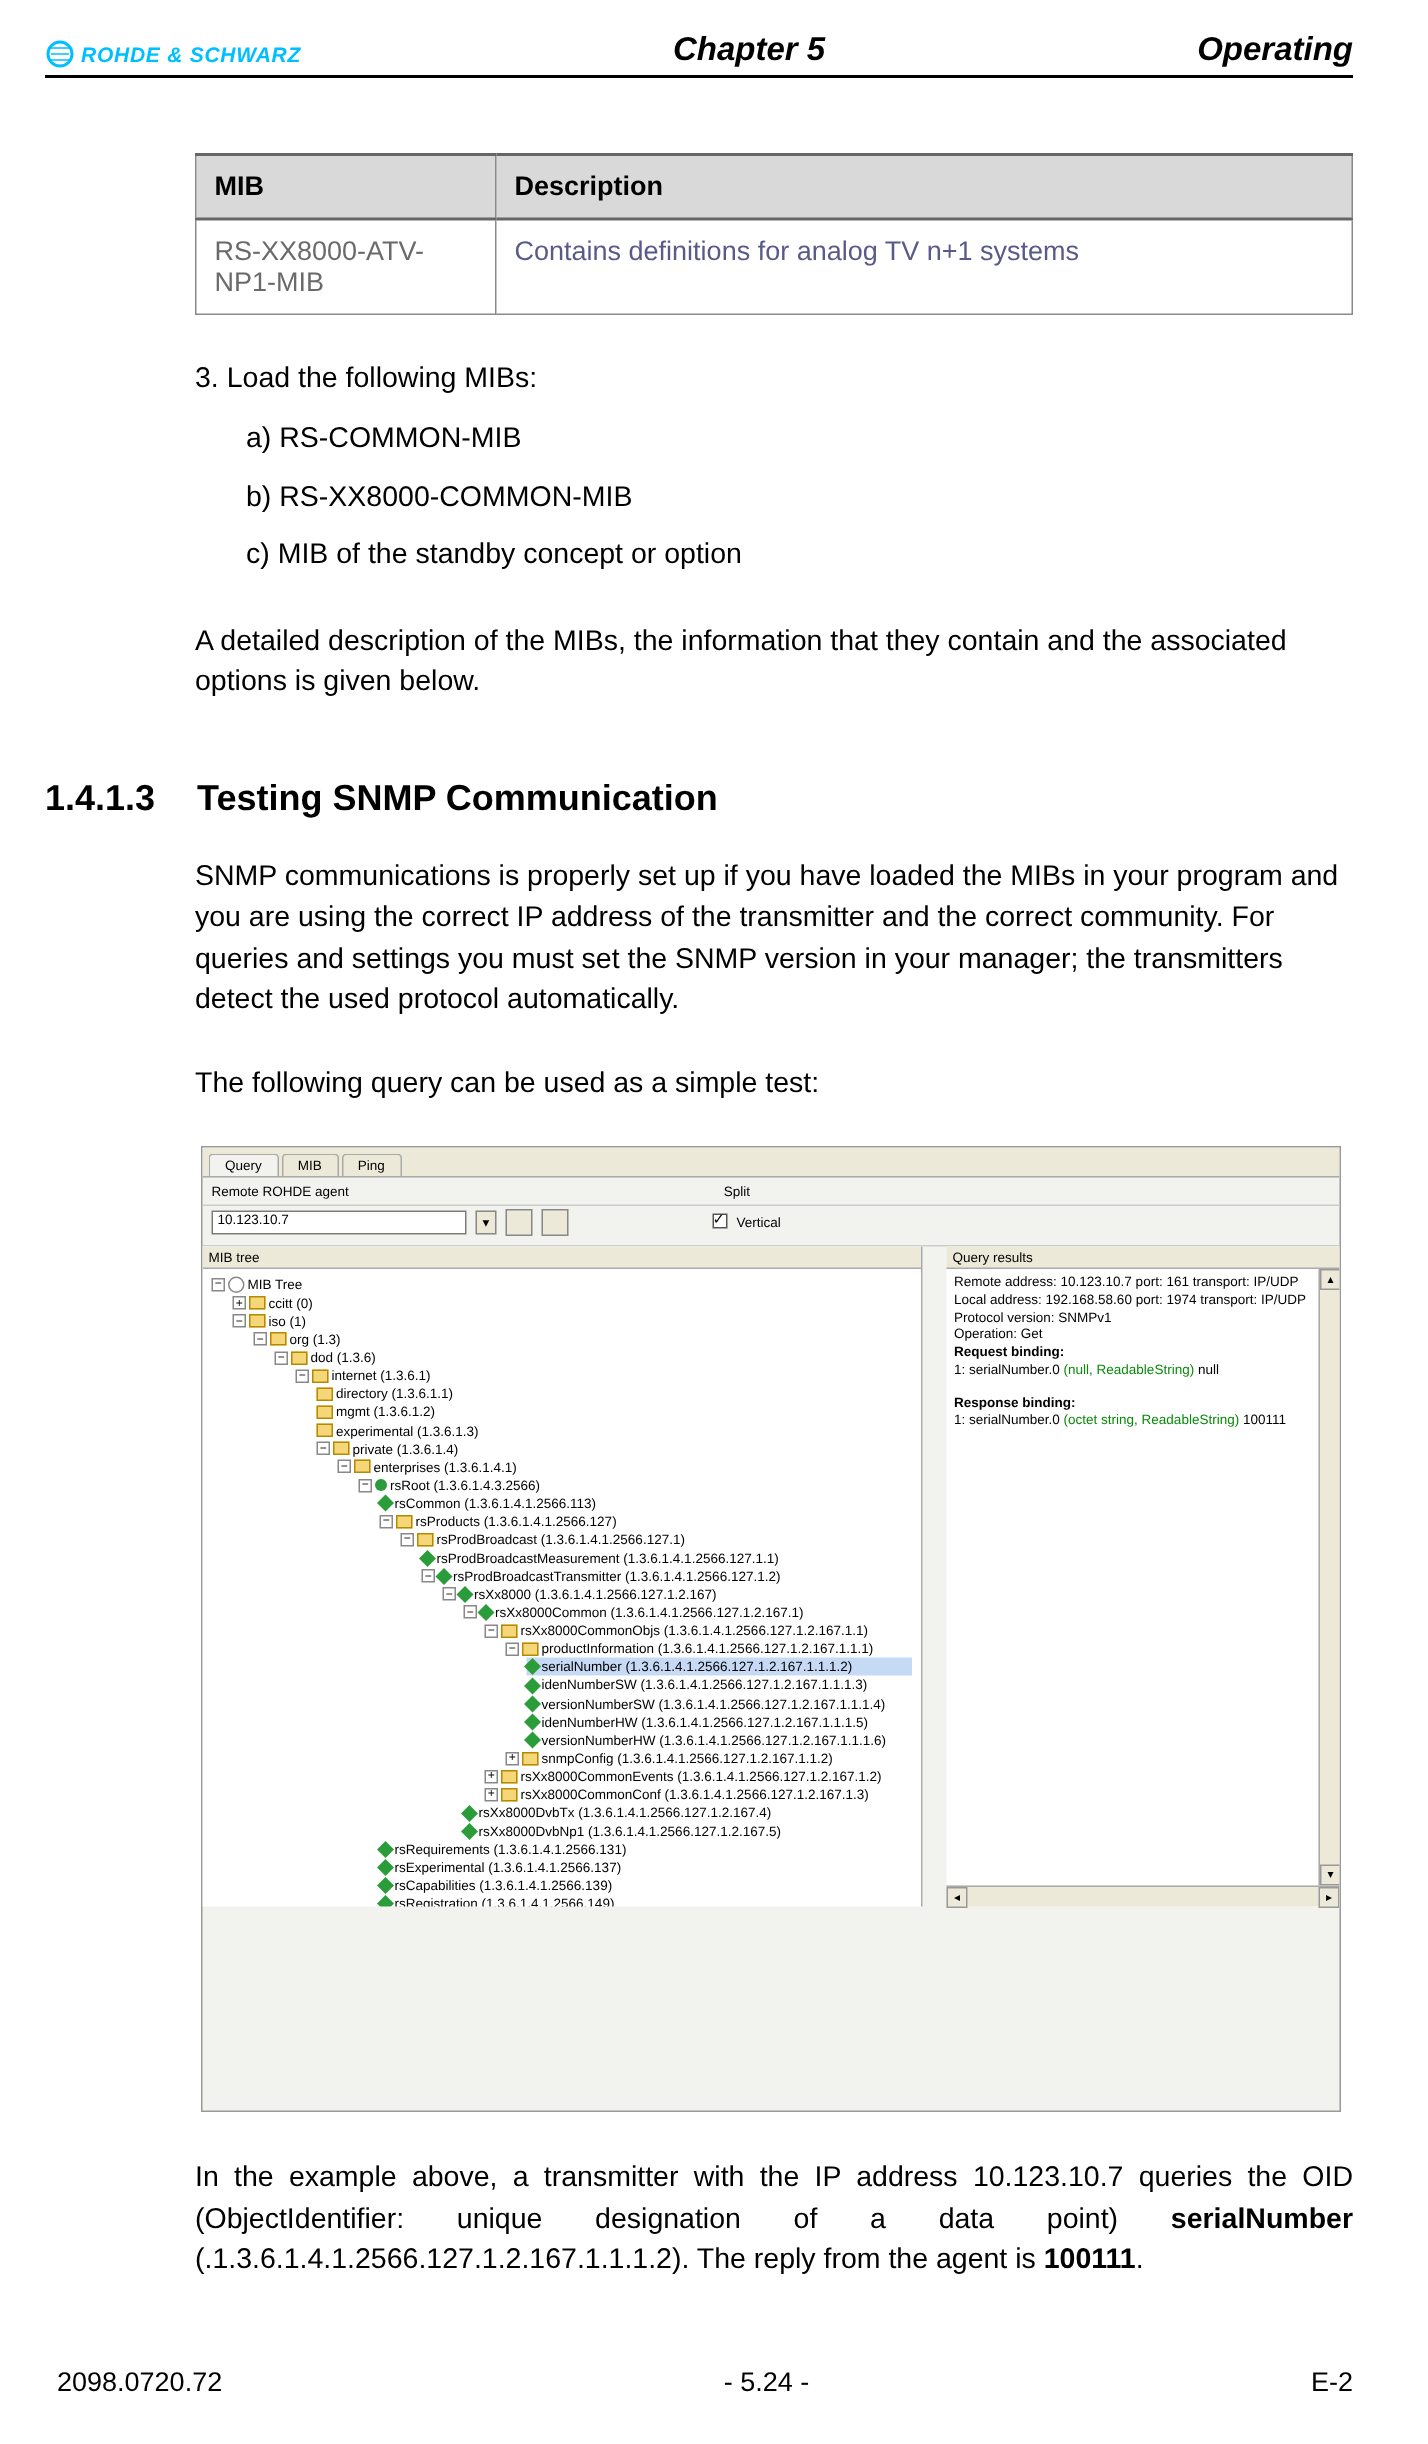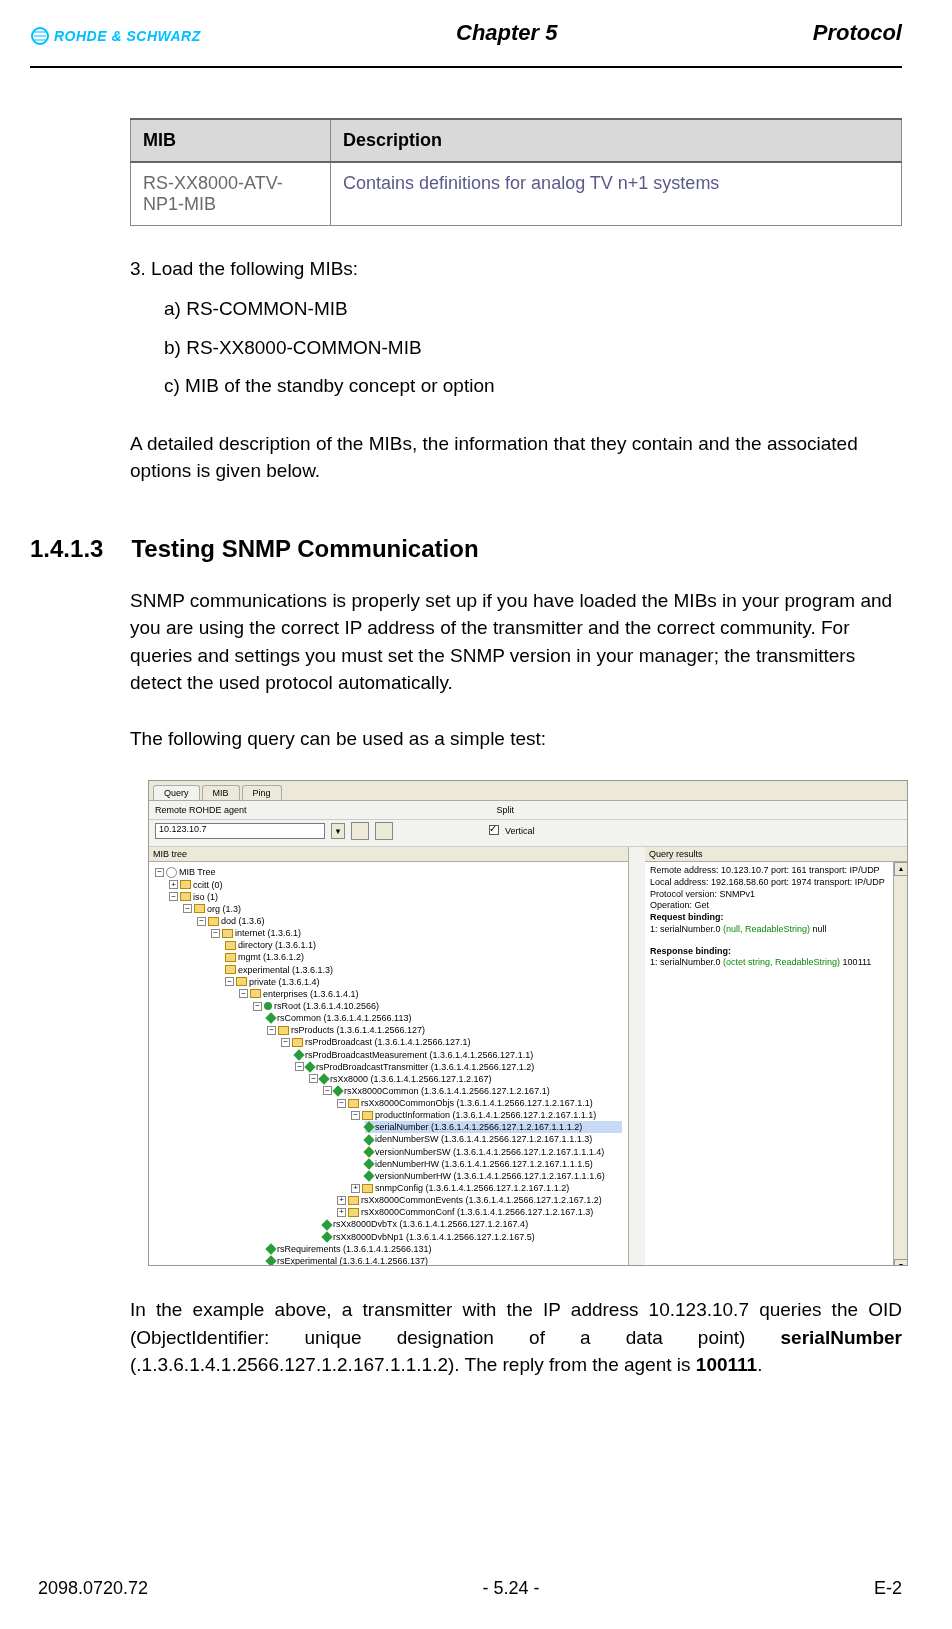--- a/index.html
+++ b/index.html
@@ -10,21 +10,21 @@
       background: #fff;
       color: #000;
       position: relative;
       padding: 20px 50px 40px 30px;
     }
     .header {
       display: flex;
       justify-content: space-between;
       align-items: flex-end;
       border-bottom: 2px solid #000;
-      padding-bottom: 20px;
+      padding-bottom: 4px;
       margin-bottom: 50px;
     }
     .logo-block {
       display: flex;
       align-items: center;
       gap: 4px;
     }
     .logo-icon {
       width: 20px; height: 20px;
       display: inline-flex; align-items: center; justify-content: center;
@@ -89,24 +89,24 @@
     }
     .section-head {
       display: flex;
       gap: 28px;
       font-size: 24px;
       font-weight: bold;
       margin: 50px 0 24px -100px;
     }
     .screenshot {
       width: 760px;
-      height: 486px;
+      height: 644px;
       background: #f2f2ee;
       border: 1px solid #999;
-      margin: 10px 0 30px 18px;
+      margin: 10px 0 30px 4px;
       position: relative;
       font-family: Tahoma, sans-serif;
       font-size: 9px;
       color: #000;
       overflow: hidden;
     }
     .tabs {
       display: flex;
       gap: 2px;
       padding: 4px 4px 0 4px;
@@ -225,21 +225,21 @@
   <div class="logo-block">
     <span class="logo-icon">
       <svg width="20" height="20" viewBox="0 0 20 20">
           <circle cx="10" cy="10" r="8" fill="none" stroke="#00bfff" stroke-width="2"></circle>
           <path d="M4 6 L16 6 M4 10 L16 10 M4 14 L16 14" stroke="#00bfff" stroke-width="1"></path>
         </svg>
     </span>
     <span class="logo-text">ROHDE &amp; SCHWARZ</span>
   </div>
   <div class="chapter">Chapter 5</div>
-  <div class="operating">Protocol</div>
+  <div class="operating">Operating</div>
 </div>
 
 <div class="content">
 
   <table class="mib">
     <tbody>
         <tr>
       <th>MIB</th>
       <th>Description</th>
     </tr>
@@ -341,21 +341,21 @@
               <span>private (1.3.6.1.4)</span>
             </div>
           <div class="tree-row indent6">
               <span class="pm">−</span>
               <span class="ico-folder"></span> 
               <span>enterprises (1.3.6.1.4.1)</span>
             </div>
           <div class="tree-row indent7">
               <span class="pm">−</span>
               <span class="ico-green"></span> 
-              <span>rsRoot (1.3.6.1.4.10.2566)</span>
+              <span>rsRoot (1.3.6.1.4.3.2566)</span>
             </div>
           <div class="tree-row indent8">
               <span class="ico-leaf"></span> 
               <span>rsCommon (1.3.6.1.4.1.2566.113)</span>
             </div>
           <div class="tree-row indent8">
               <span class="pm">−</span>
               <span class="ico-folder"></span> 
               <span>rsProducts (1.3.6.1.4.1.2566.127)</span>
             </div>

